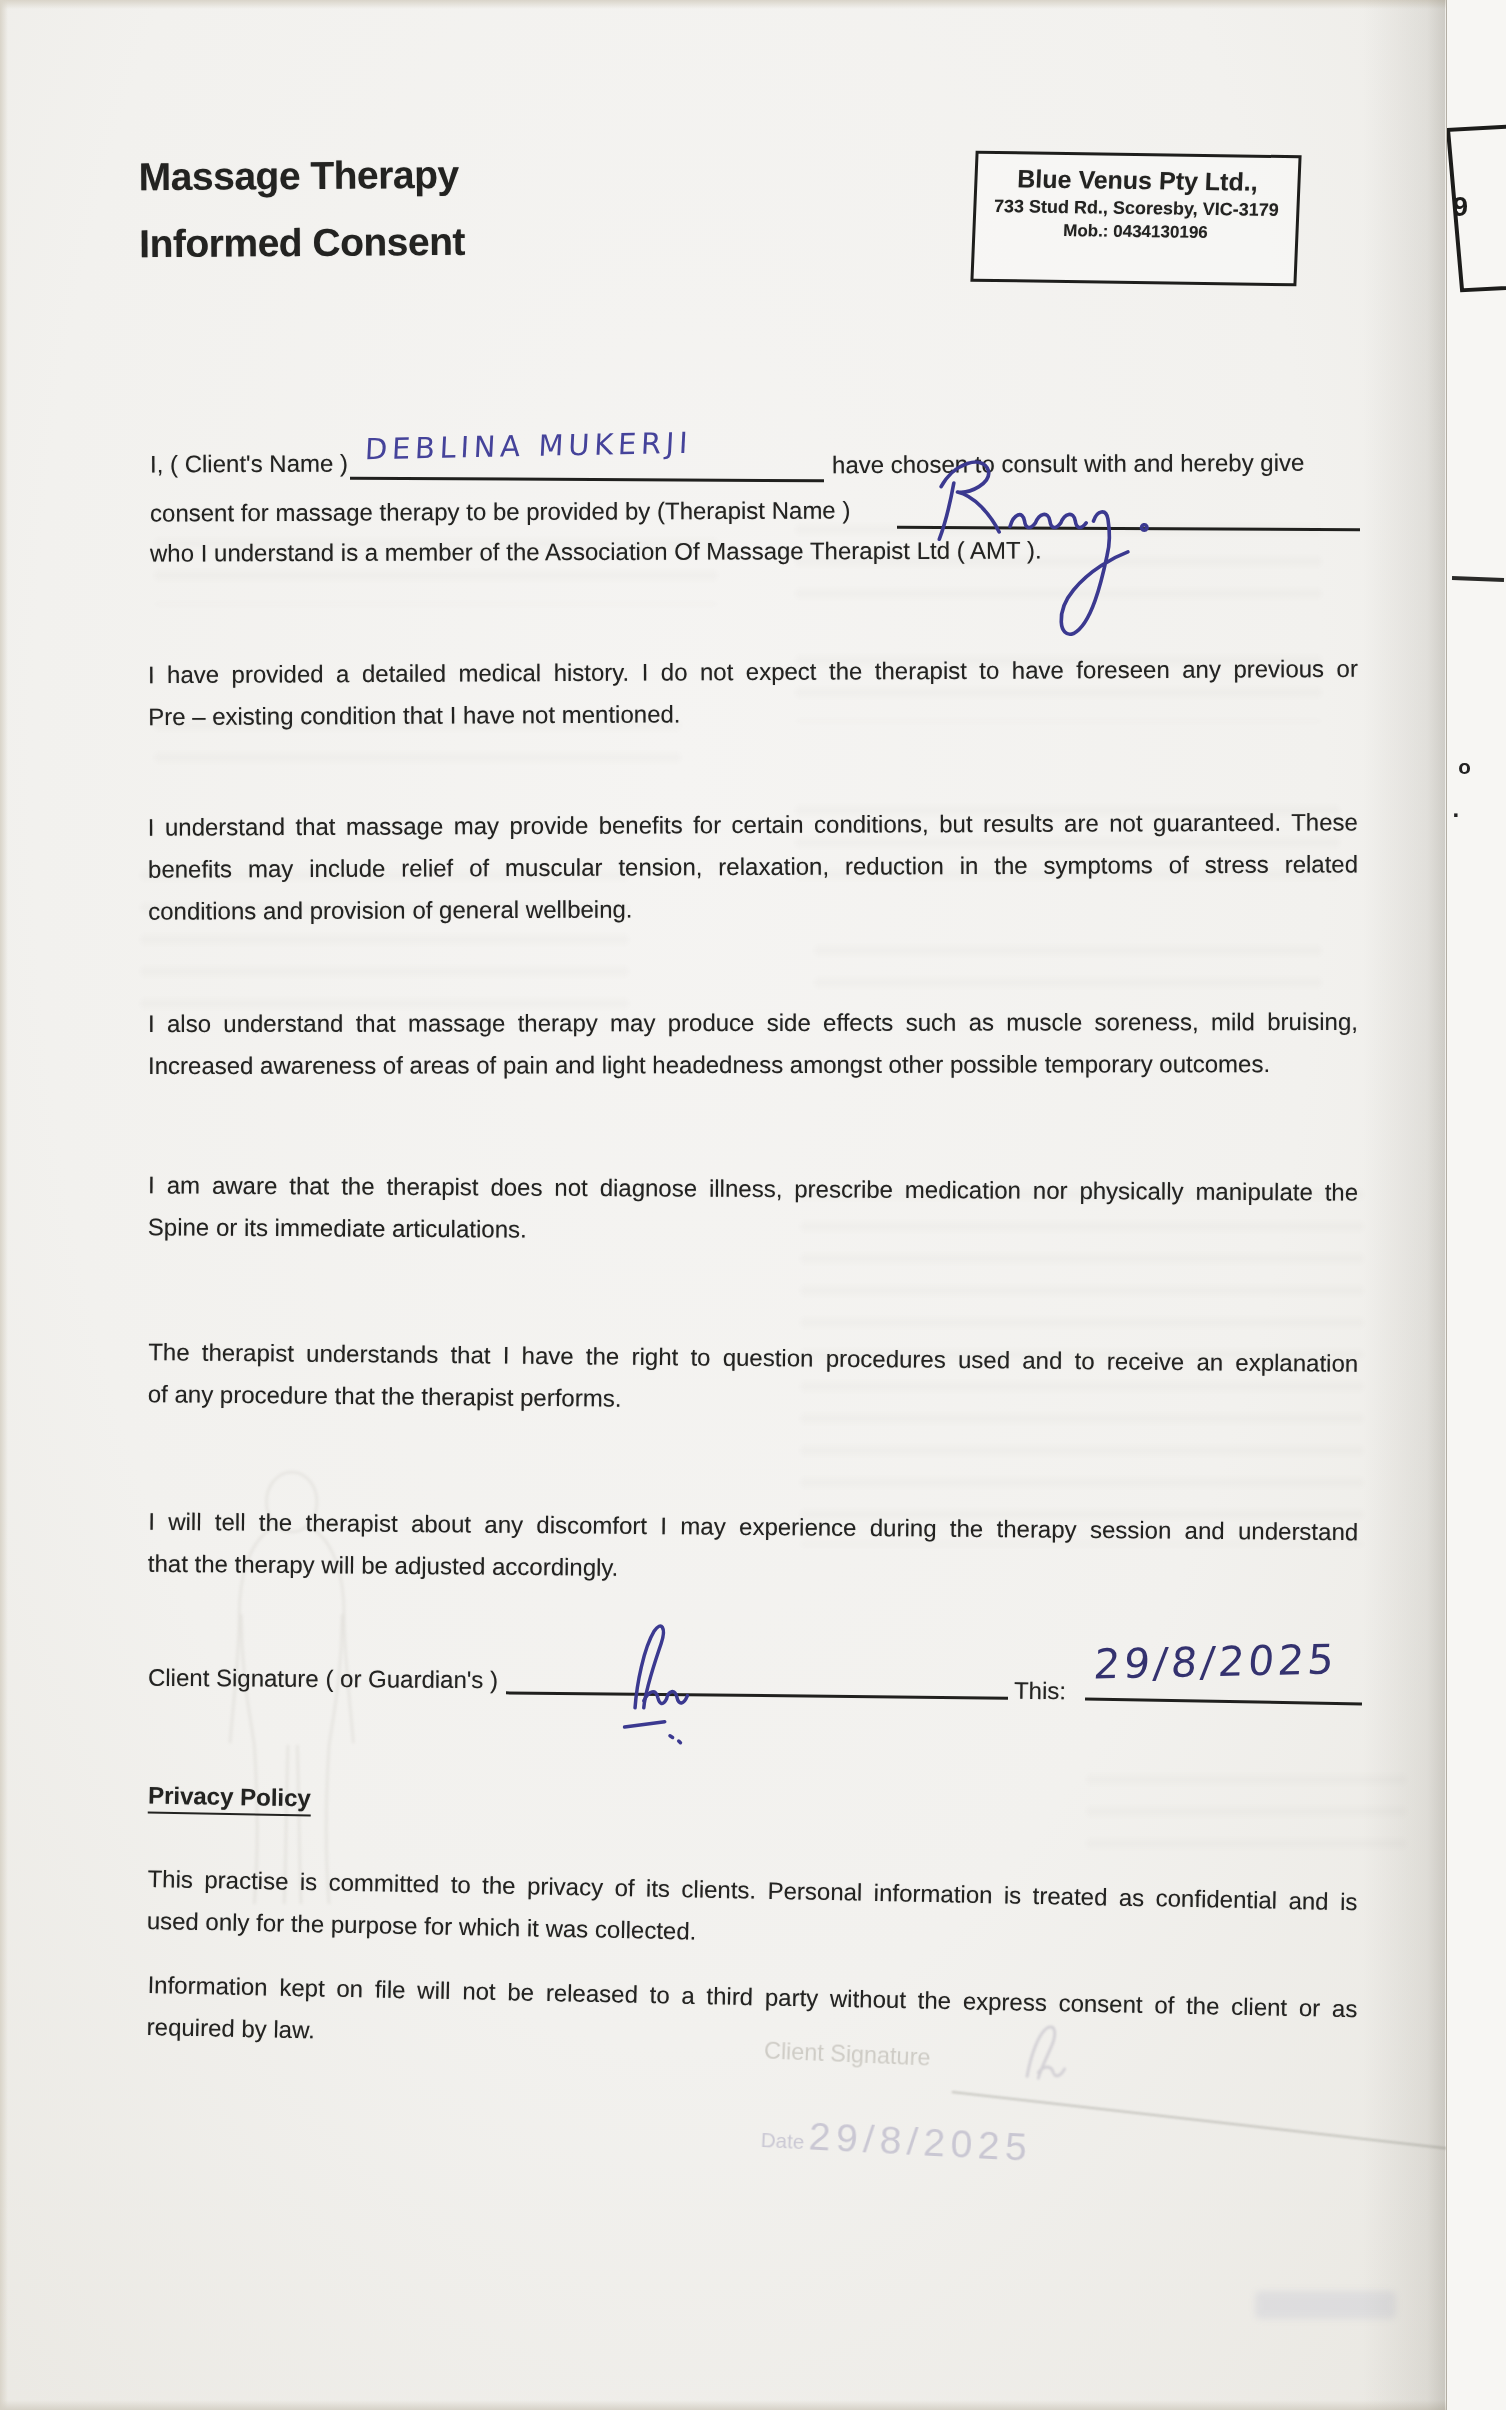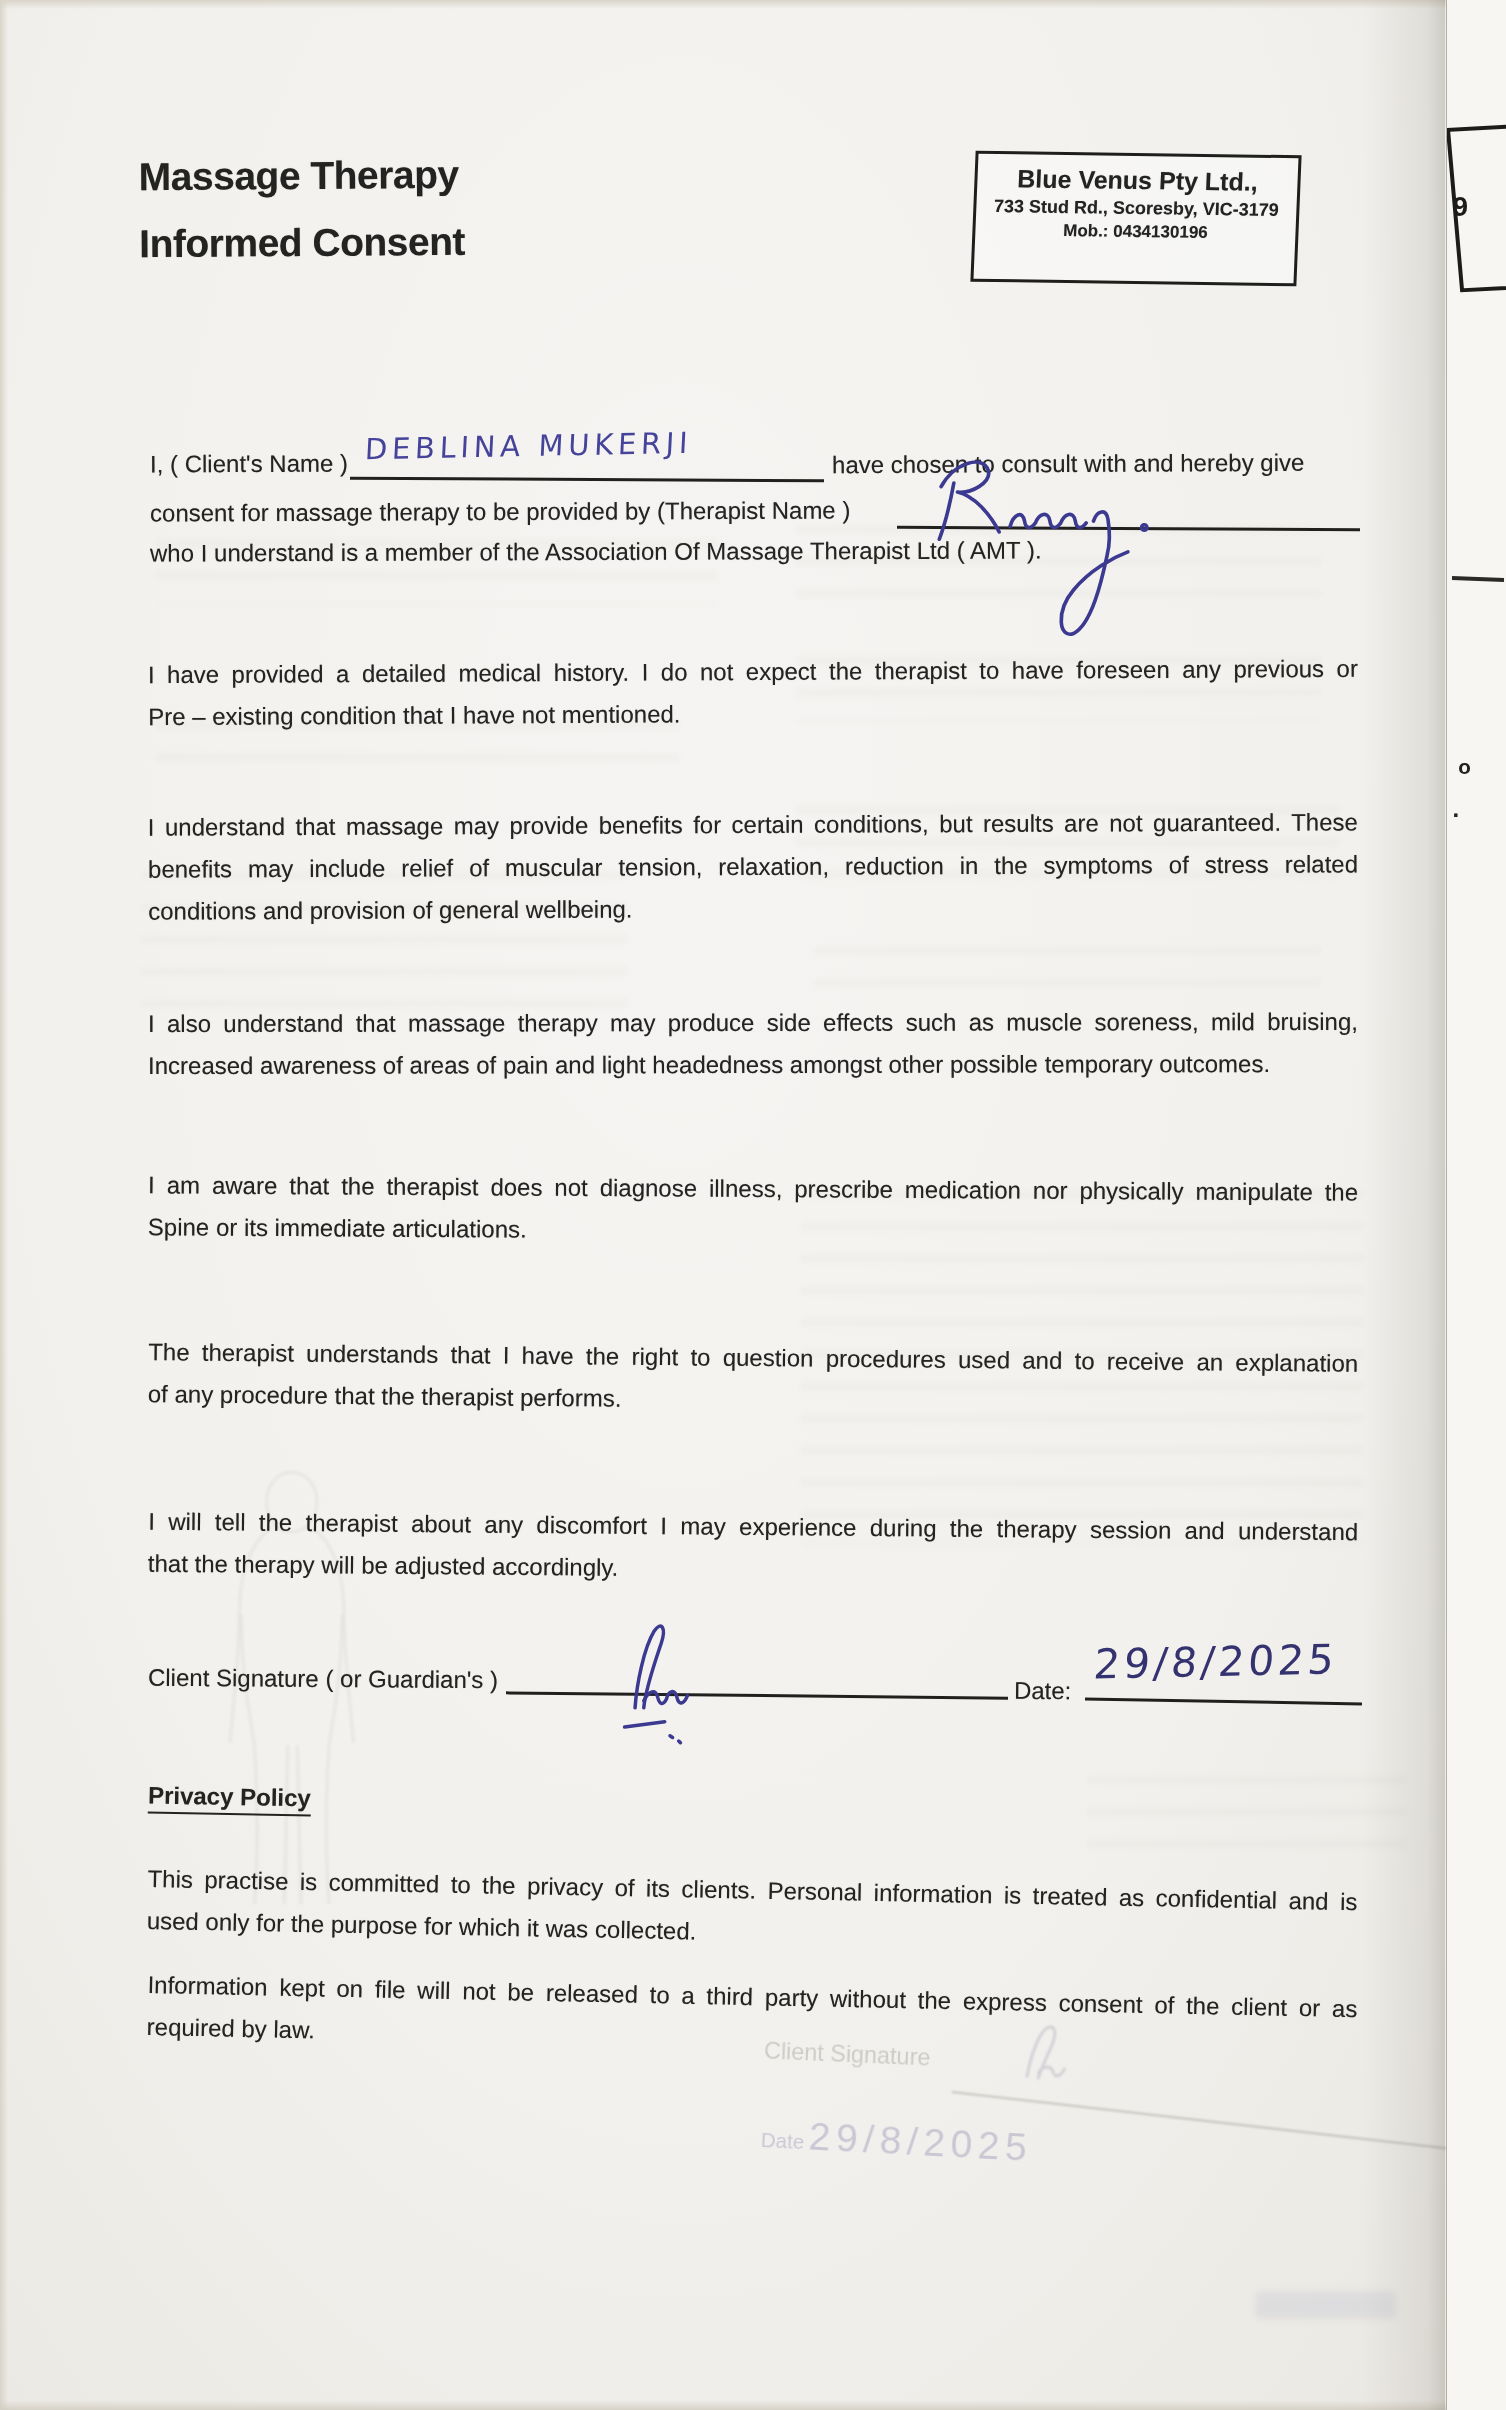--- a/index.html
+++ b/index.html
@@ -144,21 +144,21 @@
 
   <div class="abs bodytext ink" style="left:148px;top:1658px;transform:rotate(.4deg);">Client Signature ( or Guardian's )</div>
   <div class="abs uline" style="left:506px;top:1694px;width:502px;transform:rotate(.6deg);"></div>
   <svg class="abs sig" style="left:600px;top:1617px;" width="112" height="131" viewBox="0 0 120 150">
     <path d="M36,104 C38,76 46,36 58,16 C66,4 72,12 66,30 C58,54 48,82 46,104"></path>
     <path d="M46,96 C52,84 60,82 62,92 C64,100 68,102 72,94 C74,84 82,82 84,92 C86,102 92,100 96,90"></path>
     <path d="M24,126 L70,120"></path>
     <path d="M76,136 l3,2"></path>
     <path d="M86,142 l2,2"></path>
   </svg>
-  <div class="abs bodytext ink" style="left:1014px;top:1670px;transform:rotate(.6deg);">Date:</div>
+  <div class="abs bodytext ink" style="left:1014px;top:1670px;transform:rotate(.6deg);">This:</div>
   <div class="abs uline" style="left:1085px;top:1700px;width:277px;transform:rotate(1deg);"></div>
   <div class="abs hw-date">29/8/2025</div>
 
   <div class="abs ink" style="left:148px;top:1783px;font-size:24px;font-weight:bold;transform:rotate(1deg);">
     <span style="display:inline-block;border-bottom:2.8px solid #232321;padding-bottom:1.9px;">Privacy Policy</span>
   </div>
   <div class="abs para bodytext ink" style="top:1858px;transform:rotate(1.1deg);transform-origin:left top;">
     <div class="pline stretch">This practise is committed to the privacy of its clients. Personal information is treated as confidential and is</div>
     <div class="pline">used only for the purpose for which it was collected.</div>
   </div>

